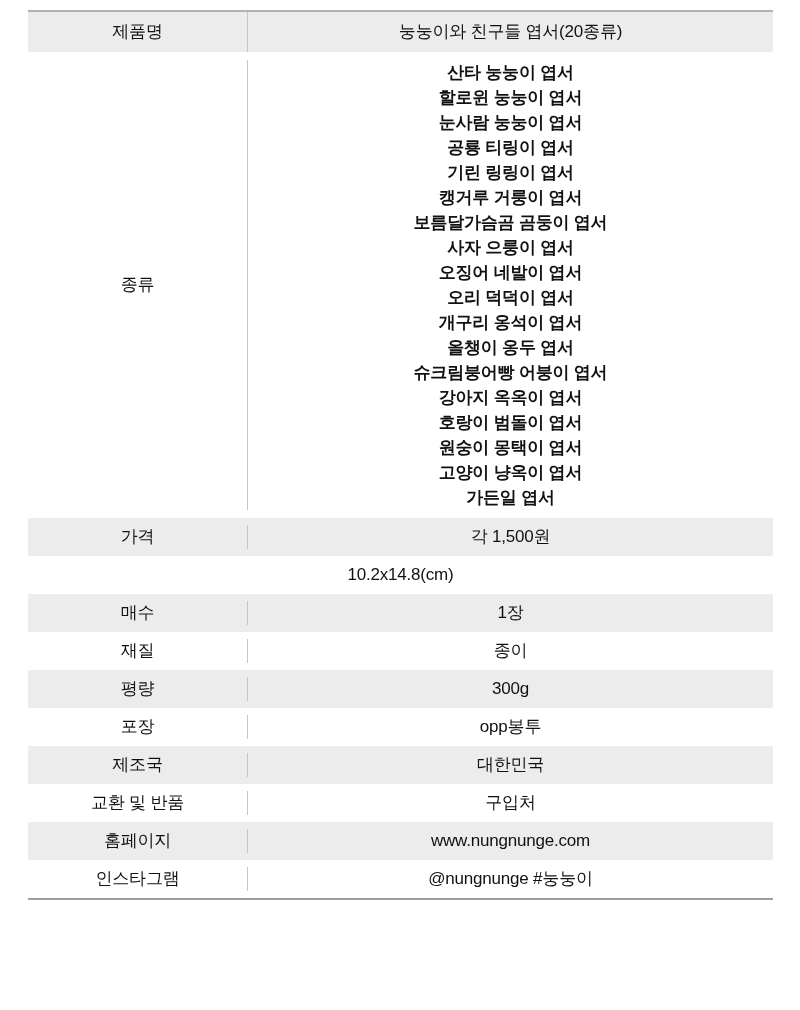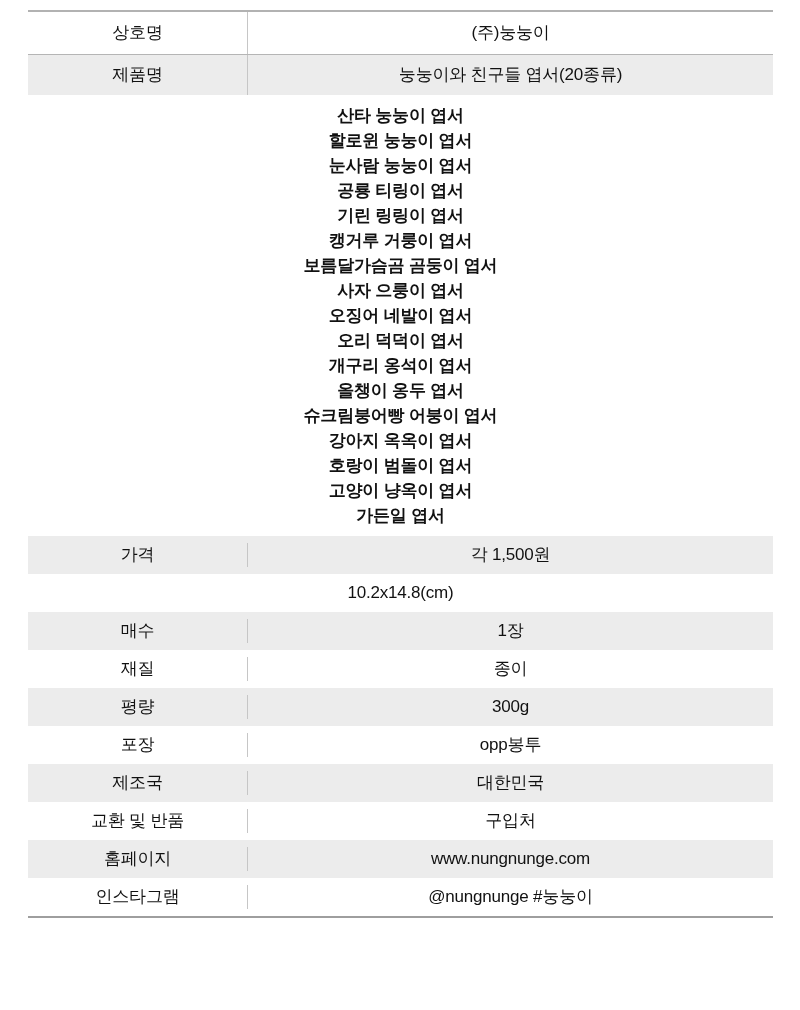--- a/index.html
+++ b/index.html
@@ -56,45 +56,43 @@
     line-height: 25px;
     white-space: nowrap;
     font-weight: bold;
   }
 </style>
 </head>
 <body>
 
 <div class="page">
   <div class="info-table" id="info-table">
-      <div class="row row-first">
-        <div class="cell label">상호명</div>
-        <div class="cell value">(주)눙눙이</div>
-      </div>
       <div class="row row-second shaded">
         <div class="cell label">제품명</div>
         <div class="cell value">눙눙이와 친구들 엽서(20종류)</div>
       </div>
       <div class="row row-types">
+        <div class="cell label">종류</div>
         <div class="cell value">
           <div class="line">산타 눙눙이 엽서</div>
           <div class="line">할로윈 눙눙이 엽서</div>
           <div class="line">눈사람 눙눙이 엽서</div>
           <div class="line">공룡 티링이 엽서</div>
           <div class="line">기린 링링이 엽서</div>
           <div class="line">캥거루 거룽이 엽서</div>
           <div class="line">보름달가슴곰 곰둥이 엽서</div>
           <div class="line">사자 으룽이 엽서</div>
           <div class="line">오징어 네발이 엽서</div>
           <div class="line">오리 덕덕이 엽서</div>
           <div class="line">개구리 옹석이 엽서</div>
           <div class="line">올챙이 옹두 엽서</div>
           <div class="line">슈크림붕어빵 어붕이 엽서</div>
           <div class="line">강아지 옥옥이 엽서</div>
           <div class="line">호랑이 범돌이 엽서</div>
+          <div class="line">원숭이 몽택이 엽서</div>
           <div class="line">고양이 냥옥이 엽서</div>
           <div class="line">가든일 엽서</div>
         </div>
       </div>
       <div class="row row-std shaded">
         <div class="cell label">가격</div>
         <div class="cell value">각 1,500원</div>
       </div>
       <div class="row row-std">
         <div class="cell value">10.2x14.8(cm)</div>

